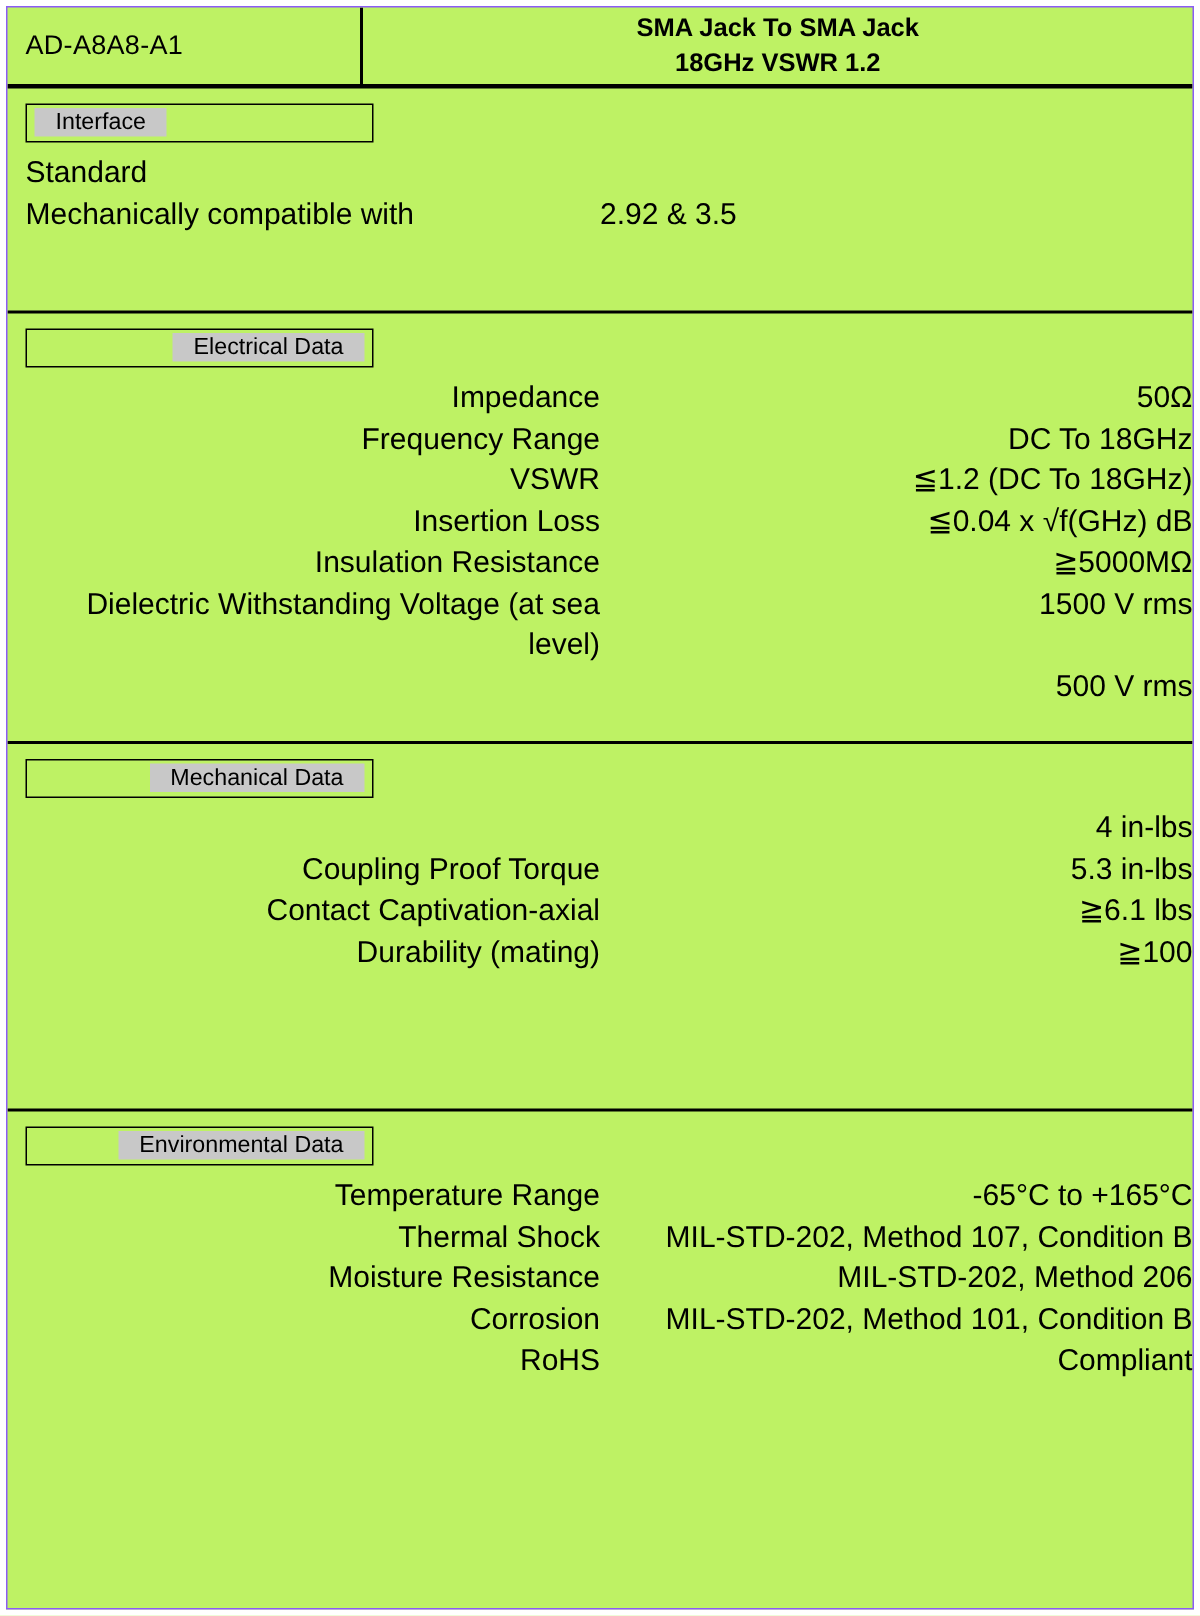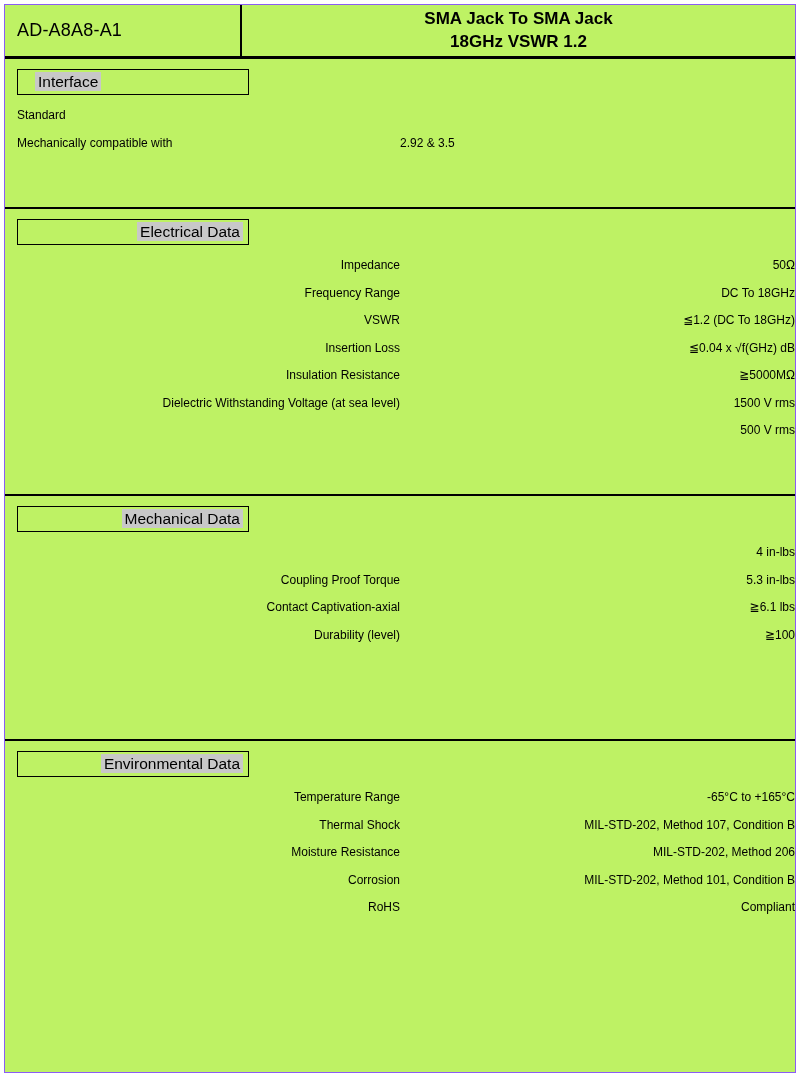--- a/index.html
+++ b/index.html
@@ -59,27 +59,26 @@
 
   .section-title-box {
     width: 232px;
     border: 1px solid #000;
     padding: 3px 5px;
     margin-bottom: 7px;
     font-size: 15.5px;
   }
   .section-title-box .hl {
     background: #c8c8c8;
-    padding: 1px 3px;
-    margin-left: 12px;
+    padding: 1px 14px;
   }
   .row {
     display: flex;
     line-height: 27.5px;
-    font-size: 12px;
+    font-size: 20px;
   }
   .row-label { width: 383px; flex-shrink: 0; }
   .row-value { flex: 1; }
   .indent-vals .row-value { padding-left: 12px; }
 </style>
 </head>
 <body>
 
 <div class="page">
 
@@ -146,21 +145,21 @@
     </div>
     <div class="row">
       <div class="row-label">Coupling Proof Torque</div>
       <div class="row-value">5.3 in-lbs</div>
     </div>
     <div class="row">
       <div class="row-label">Contact Captivation-axial</div>
       <div class="row-value">≧6.1 lbs</div>
     </div>
     <div class="row">
-      <div class="row-label">Durability (level)</div>
+      <div class="row-label">Durability (mating)</div>
       <div class="row-value">≧100</div>
     </div>
   </div>
 
   <div class="section bordered" id="section-environmental">
     <div class="section-title-box">
       <span class="hl">Environmental Data</span>
     </div>
     <div class="row">
       <div class="row-label">Temperature Range</div>

